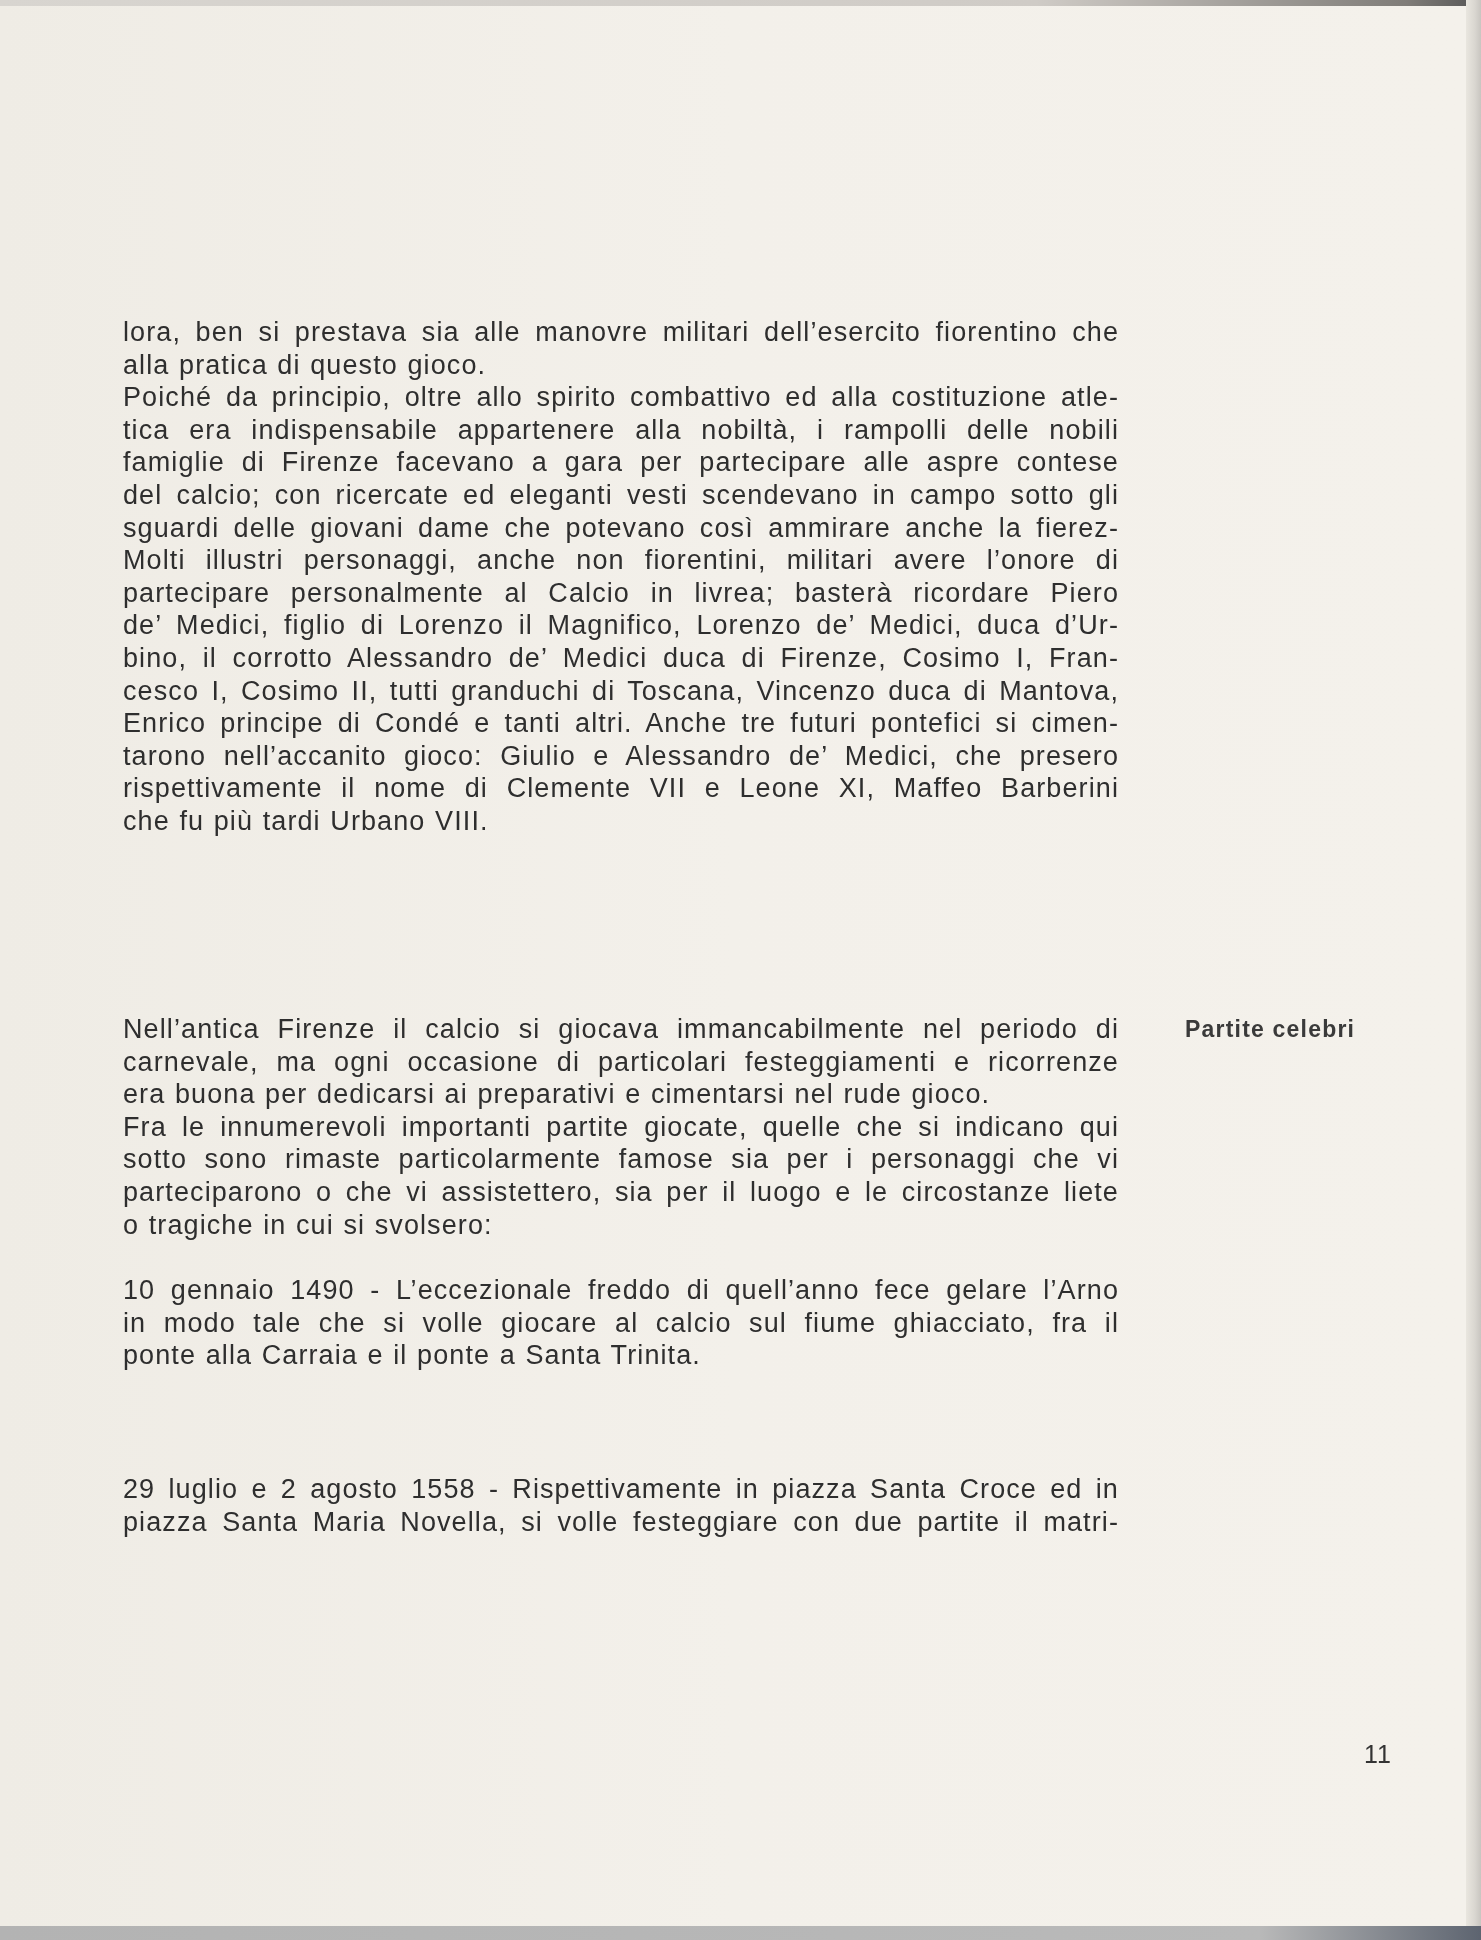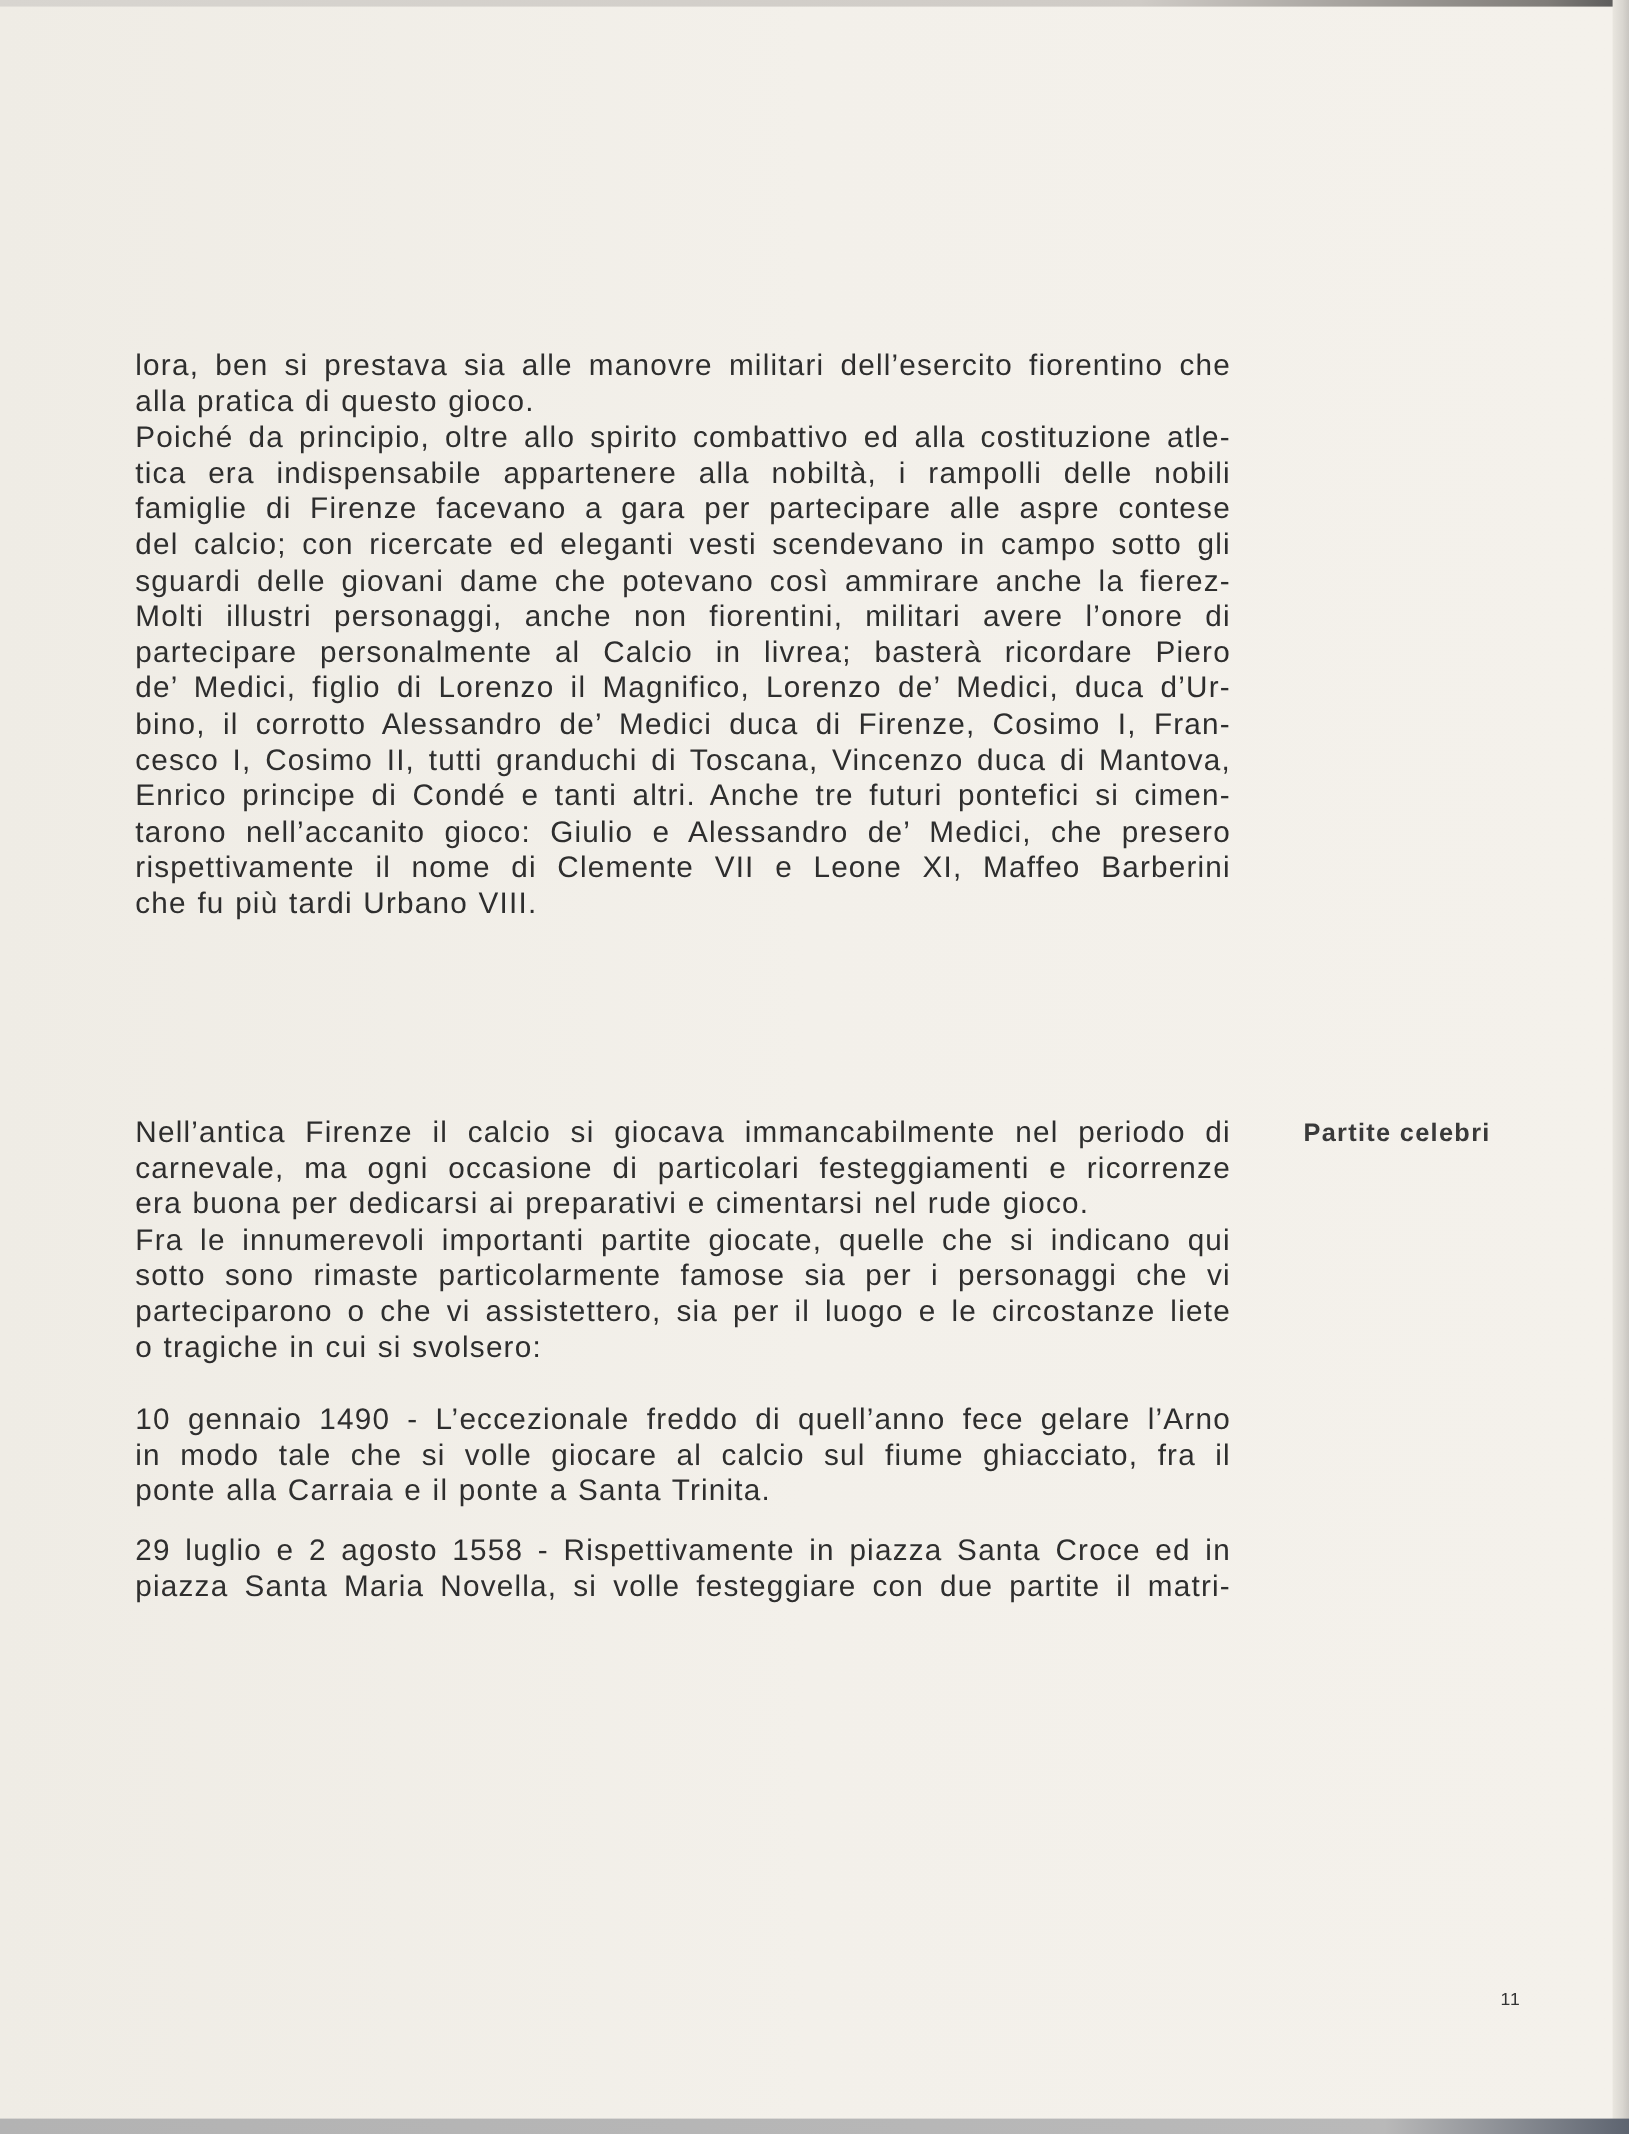--- a/index.html
+++ b/index.html
@@ -29,28 +29,28 @@
     color: #2e2e2e; font-size: 27px; letter-spacing: 1.1px; word-spacing: 1px;
   }
   .line {
     display: block; height: 32.6px; line-height: 32.6px; white-space: nowrap;
     text-align: justify; text-align-last: justify;
   }
   .line.last { text-align-last: left; }
   .block1 { top: 316px; }
   .block2 { top: 1013px; }
   .block3 { top: 1274px; }
-  .block4 { top: 1393px; }
+  .block4 { top: 1473px; }
   .sidehead {
     position: absolute; left: 1185px; top: 1013px; height: 32px; line-height: 32px;
     font-weight: bold; font-size: 23px; color: #3a3a3a; letter-spacing: 1.2px; text-align: right;
   }
   .pagenum {
-    position: absolute; left: 1364px; top: 1810px;
-    font-size: 16px; color: #333; letter-spacing: 1px;
+    position: absolute; left: 1364px; top: 1740px;
+    font-size: 25px; color: #333; letter-spacing: 1px;
   }
 </style>
 </head>
 <body>
 
 <div class="page"></div>
 <div class="top-edge"></div>
 <div class="right-edge"></div>
 <div class="bottom-edge"></div>
 

